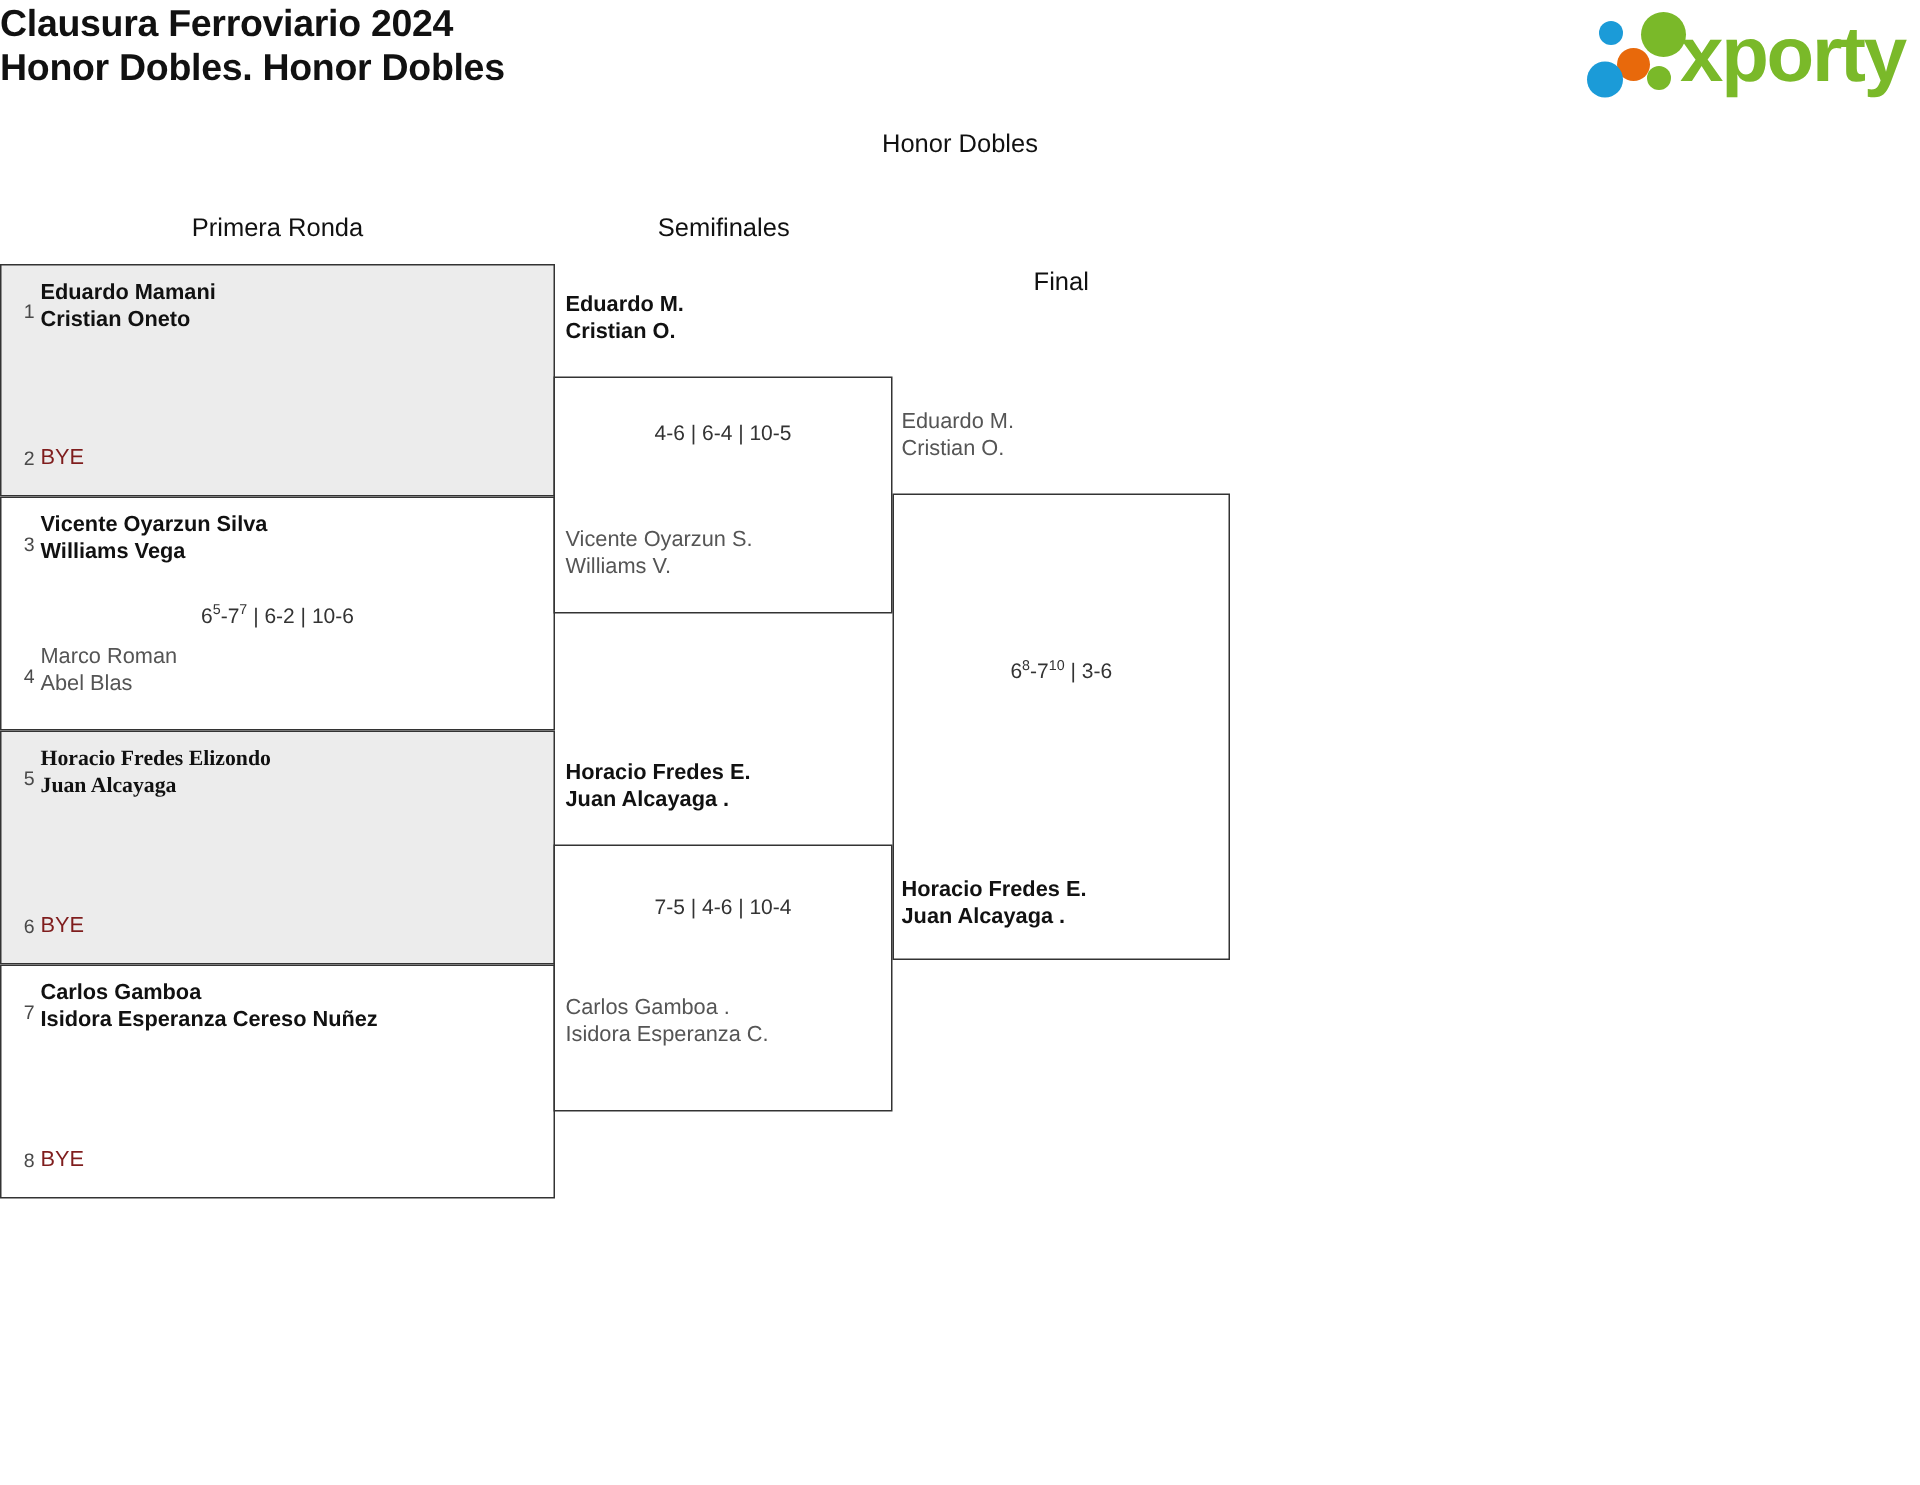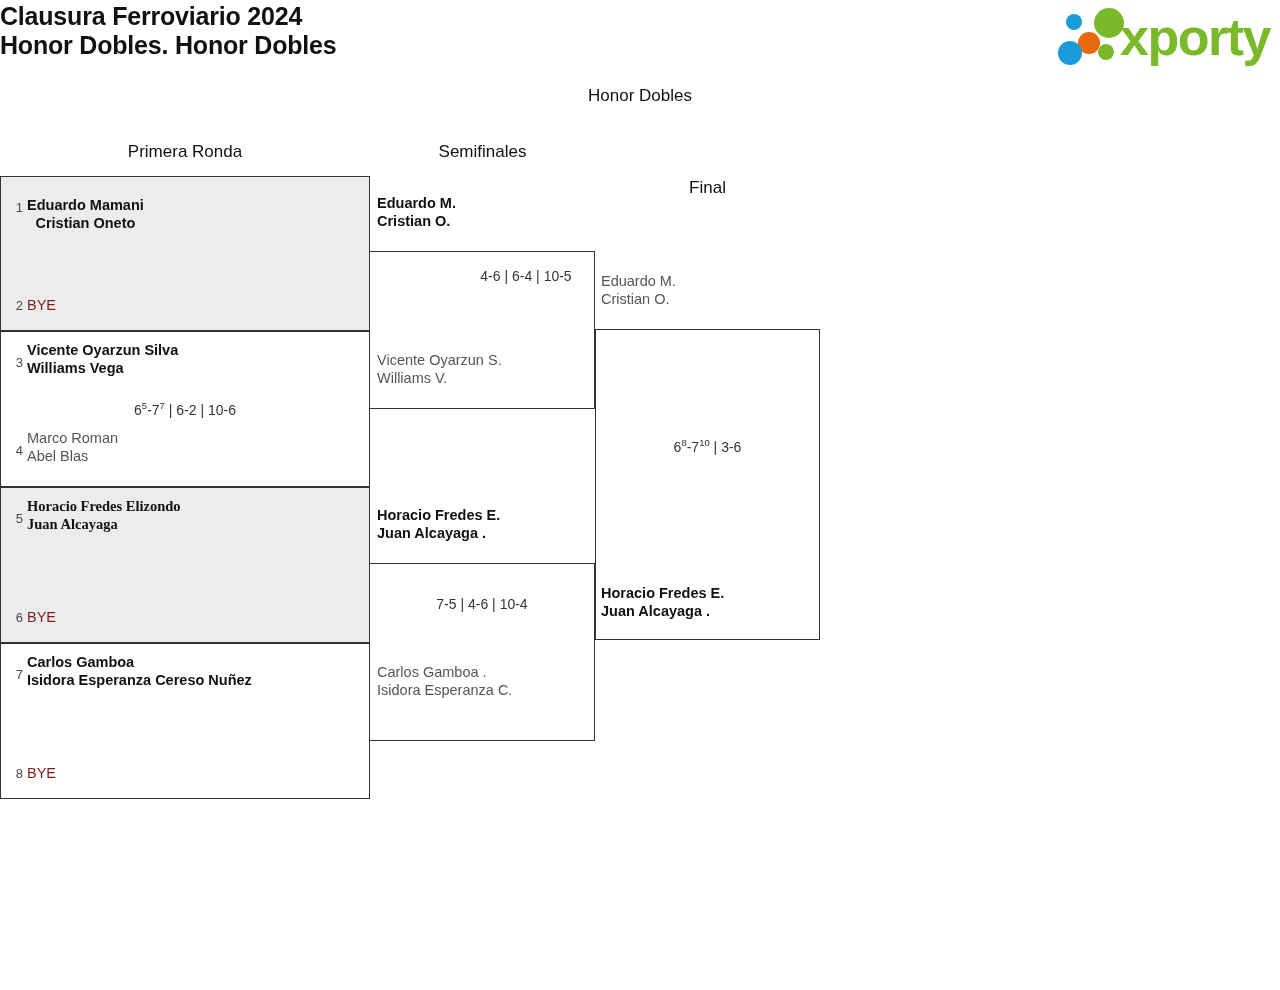--- a/index.html
+++ b/index.html
@@ -154,21 +154,21 @@
 <div class="bracket-canvas">
 
   <div class="bracket-caption">Honor Dobles</div>
 
   <div class="round-heading rh-r1">Primera Ronda</div>
   <div class="round-heading rh-sf">Semifinales</div>
   <div class="round-heading rh-f">Final</div>
 
   <div class="r1-box shaded" style="top:100px; height:155px;">
     <span class="seed" style="top:23px;">1</span>
-    <span class="team winner" style="top:19px;text-align:center;">Eduardo Mamani
+    <span class="team winner" style="top:9px;">Eduardo Mamani
 Cristian Oneto</span>
     <span class="seed" style="top:121px;">2</span>
     <span class="team bye" style="top:119px;">BYE</span>
   </div>
 
   <div class="r1-box" style="top:255px; height:156px;">
     <span class="seed" style="top:23px;">3</span>
     <span class="team winner" style="top:9px;">Vicente Oyarzun Silva
 Williams Vega</span>
     <span class="score" style="left:0; top:70px; width:368px;">
@@ -192,21 +192,21 @@
     <span class="team winner" style="top:9px;">Carlos Gamboa
 Isidora Esperanza Cereso Nuñez</span>
     <span class="seed" style="top:122px;">8</span>
     <span class="team bye" style="top:120px;">BYE</span>
   </div>
 
   <div class="adv-team winner" style="left:377px; top:118px;">Eduardo M.
 Cristian O.</div>
 
   <div class="connector-box" style="left:369px; top:175px; width:226px; height:158px;">
-    <span class="score" style="left:0; top:16px; width:224px;margin-left:44px;">4-6 | 6-4 | 10-5</span>
+    <span class="score" style="left:0; top:28px; width:224px;">4-6 | 6-4 | 10-5</span>
   </div>
 
   <div class="adv-team loser" style="left:377px; top:275px;">Vicente Oyarzun S.
 Williams V.</div>
 
   <div class="adv-team winner" style="left:377px; top:430px;">Horacio Fredes E.
 Juan Alcayaga .</div>
 
   <div class="connector-box" style="left:369px; top:487px; width:226px; height:178px;">
     <span class="score" style="left:0; top:32px; width:224px;">7-5 | 4-6 | 10-4</span>

